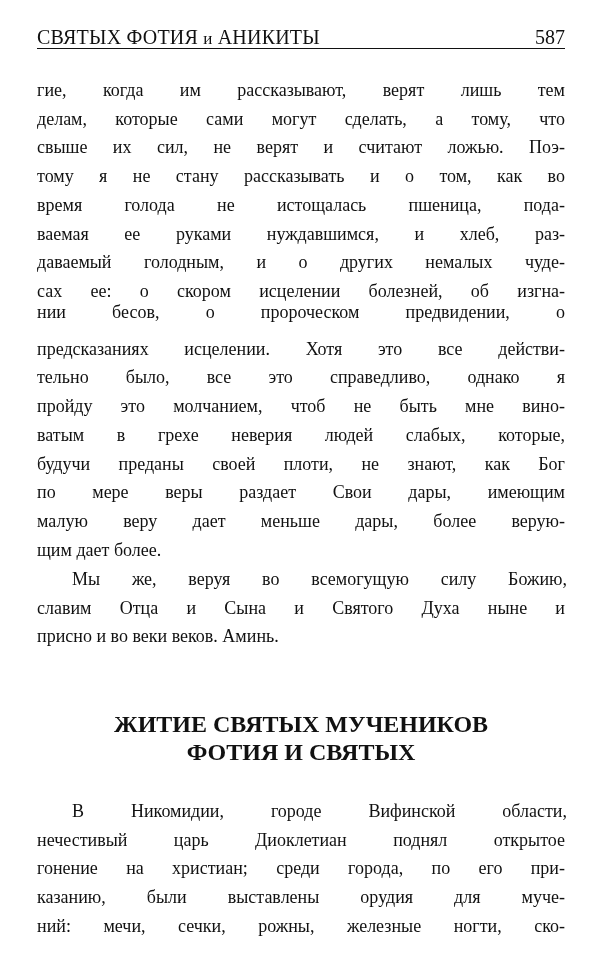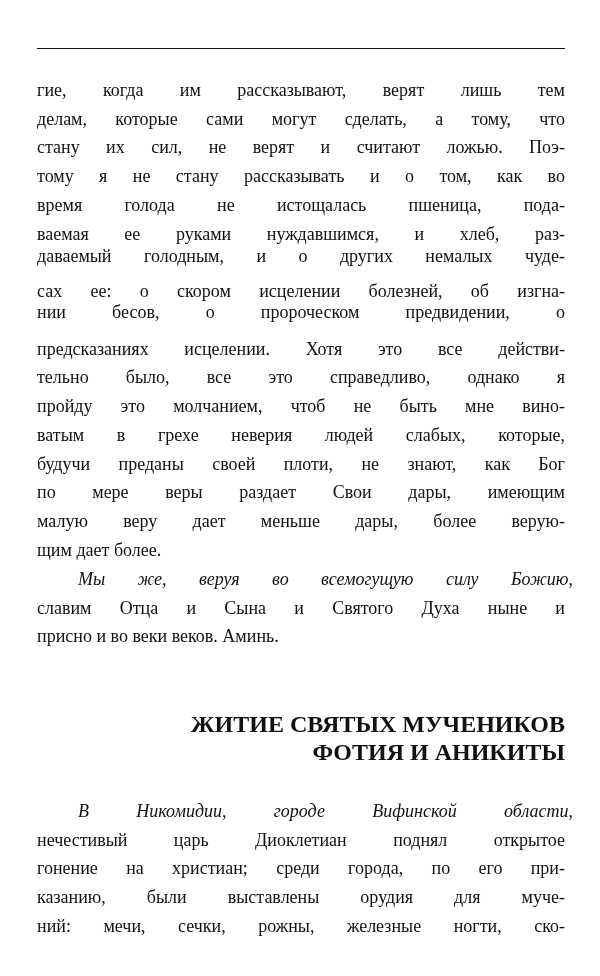--- a/index.html
+++ b/index.html
@@ -5,58 +5,62 @@
   html, body { margin: 0; padding: 0; background: #ffffff; }
   body { width: 600px; height: 976px; position: relative; overflow: hidden; }
   .page { position: absolute; left: 0; top: 0; width: 600px; height: 976px; background: #ffffff; color: #111111; }
   .running-head { position: absolute; left: 37px; width: 528px; top: 24px; height: 24px; font-family: "Liberation Serif", serif; font-size: 20px; line-height: 22px; }
   .running-head .title { position: absolute; left: 0; top: 2px; letter-spacing: 0.2px; }
   .running-head .title .small { font-size: 17px; }
   .running-head .folio { position: absolute; right: 0; top: 2px; }
   .rule { position: absolute; left: 37px; width: 528px; top: 48px; height: 0; border-top: 1.5px solid #111; }
   .line { position: absolute; left: 37px; width: 528px; height: 30px; font-family: "Liberation Serif", serif; font-size: 18px; line-height: 30px; white-space: nowrap; text-align: justify; text-align-last: justify; }
   .line.last { text-align-last: left; }
-  .line.indent { left: 78px; width: 495px; font-style: italic; }
-  .heading { position: absolute; left: 37px; width: 528px; font-family: "Liberation Serif", serif; font-weight: bold; font-size: 24px; line-height: 28px; text-align: right; }
+  .line.indent { left: 72px; width: 495px; }
+  .heading { position: absolute; left: 37px; width: 528px; font-family: "Liberation Serif", serif; font-weight: bold; font-size: 24px; line-height: 28px; text-align: center; }
 </style>
 </head>
 <body>
 
 <div class="page">
 
+  <div class="running-head">
+    <span class="title"><span>СВЯТЫХ ФОТИЯ </span><span class="small">и</span><span> АНИКИТЫ</span></span>
+    <span class="folio">587</span>
+  </div>
   <div class="rule"></div>
 
   <div>
     <div class="line" style="top:75px">гие, когда им рассказывают, верят лишь тем</div>
     <div class="line" style="top:104px">делам, которые сами могут сделать, а тому, что</div>
-    <div class="line" style="top:132px">стану их сил, не верят и считают ложью. Поэ-</div>
+    <div class="line" style="top:132px">свыше их сил, не верят и считают ложью. Поэ-</div>
     <div class="line" style="top:161px">тому я не стану рассказывать и о том, как во</div>
     <div class="line" style="top:190px">время голода не истощалась пшеница, пода-</div>
     <div class="line" style="top:219px">ваемая ее руками нуждавшимся, и хлеб, раз-</div>
-    <div class="line" style="top:241px">даваемый голодным, и о других немалых чуде-</div>
+    <div class="line" style="top:247px">даваемый голодным, и о других немалых чуде-</div>
     <div class="line" style="top:276px">сах ее: о скором исцелении болезней, об изгна-</div>
     <div class="line" style="top:297px">нии бесов, о пророческом предвидении, о</div>
     <div class="line" style="top:334px">предсказаниях исцелении. Хотя это все действи-</div>
     <div class="line" style="top:362px">тельно было, все это справедливо, однако я</div>
     <div class="line" style="top:391px">пройду это молчанием, чтоб не быть мне вино-</div>
     <div class="line" style="top:420px">ватым в грехе неверия людей слабых, которые,</div>
     <div class="line" style="top:449px">будучи преданы своей плоти, не знают, как Бог</div>
     <div class="line" style="top:477px">по мере веры раздает Свои дары, имеющим</div>
     <div class="line" style="top:506px">малую веру дает меньше дары, более верую-</div>
     <div class="line last" style="top:535px">щим дает более.</div>
   </div>
 
   <div>
     <div class="line indent" style="top:564px">Мы же, веруя во всемогущую силу Божию,</div>
     <div class="line" style="top:593px">славим Отца и Сына и Святого Духа ныне и</div>
     <div class="line last" style="top:621px">присно и во веки веков. Аминь.</div>
   </div>
 
   <div class="heading" style="top:710px">ЖИТИЕ СВЯТЫХ МУЧЕНИКОВ</div>
-  <div class="heading" style="top:738px">ФОТИЯ И АНИКИТЫ</div>
+  <div class="heading" style="top:738px">ФОТИЯ И СВЯТЫХ</div>
 
   <div>
     <div class="line indent" style="top:796px">В Никомидии, городе Вифинской области,</div>
     <div class="line" style="top:825px">нечестивый царь Диоклетиан поднял открытое</div>
     <div class="line" style="top:853px">гонение на христиан; среди города, по его при-</div>
     <div class="line" style="top:882px">казанию, были выставлены орудия для муче-</div>
     <div class="line" style="top:911px">ний: мечи, сечки, рожны, железные ногти, ско-</div>
   </div>
 
 </div>

